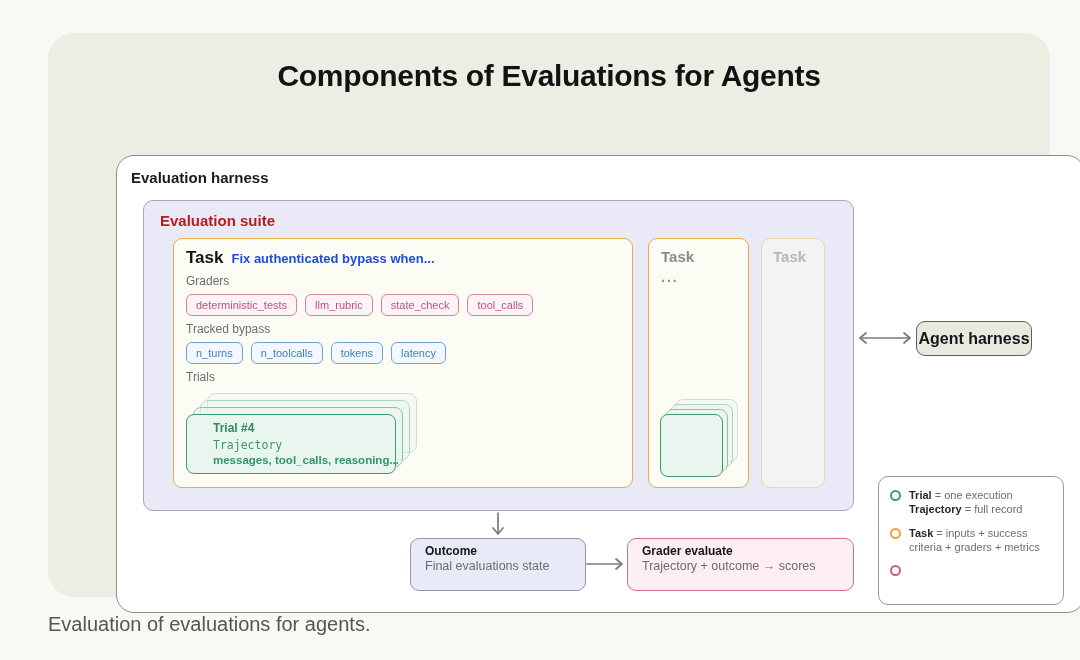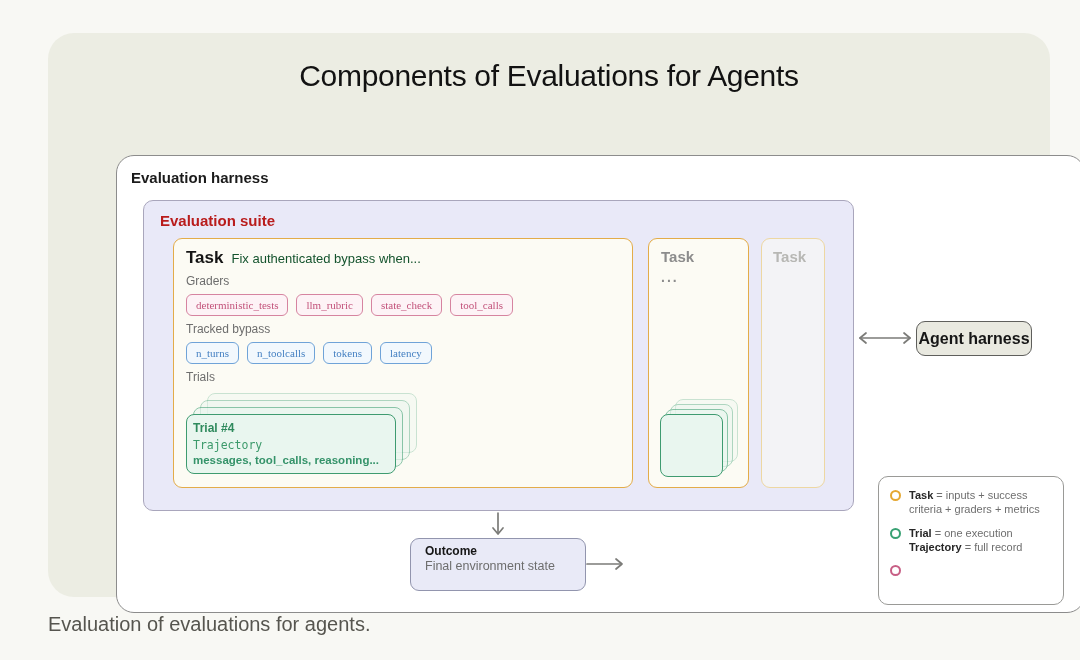--- a/index.html
+++ b/index.html
@@ -1,48 +1,48 @@
 <!DOCTYPE html>
 <html><head>
 <meta charset="utf-8">
 <style>
   * { margin:0; padding:0; box-sizing:border-box; }
   body { font-family:"Liberation Sans", sans-serif; }
   .page { position:relative; width:1080px; height:660px; background:#f8f8f4; overflow:hidden; }
   .card { position:absolute; left:48px; top:33px; width:1002px; height:564px;
           background:#ECEDE3; border-radius:26px; }
   .fig-title { position:absolute; left:0; top:26px; width:100%; text-align:center;
-               font-size:30px; font-weight:400; color:#121212; letter-spacing:-0.3px; }
+               font-size:30px; font-weight:700; color:#121212; letter-spacing:-0.3px; }
   .harness { position:absolute; left:68px; top:122px; width:969px; height:458px;
              background:#ffffff; border:1.5px solid #8c8c8c; border-radius:18px; }
   .harness-label { position:absolute; left:83px; top:136px; font-size:15px; font-weight:700; color:#1b1b1b; }
   .suite { position:absolute; left:95px; top:167px; width:711px; height:311px;
            background:#E9E9F8; border:1px solid #a9a6bc; border-radius:10px; }
   .suite-label { position:absolute; left:112px; top:179px; font-size:15px; font-weight:700; color:#b91c1c; }
 
   .task1 { position:absolute; left:125px; top:205px; width:460px; height:250px;
            background:#FCFBF4; border:1.5px solid #E3AC49; border-radius:9px; padding:9px 12px; }
   .task-head { display:flex; align-items:baseline; gap:8px; }
   .task-title { font-size:17px; font-weight:700; color:#141414; }
-  .task-desc { font-size:13px; font-weight:400; color:#14532d; }
+  .task-desc { font-size:13px; font-weight:700; color:#1d4ed8; }
   .sec-label { font-size:12px; color:#6d6d6d; margin:6px 0 6px; }
   .pill-row { display:flex; gap:8px; }
-  .pill { font-family:Liberation Serif, serif; font-size:11px; padding:4px 9px;
+  .pill { font-family:Liberation Sans, sans-serif; font-size:11px; padding:4px 9px;
           border-radius:6px; white-space:nowrap; }
   .pill.pink { color:#C2527A; border:1.5px solid #D684A0; background:#FDF3F6; }
   .pill.blue { color:#4580C2; border:1.5px solid #6FA3D8; background:#F2F8FD; }
 
   .trial-stack { position:relative; margin-top:8px; height:82px; width:250px; }
   .tghost { position:absolute; width:210px; height:60px; border-radius:8px;
             background:#E9F6EF; border:1.5px solid #4AA57B; }
   .tg1 { left:7px;  top:15px; opacity:0.62; }
   .tg2 { left:14px; top:8px;  opacity:0.42; }
   .tg3 { left:21px; top:1px;  opacity:0.28; }
   .trial-card { position:absolute; left:0; top:22px; width:210px; height:60px; border-radius:8px;
-                background:#E9F6EF; border:1.5px solid #3E9B70; padding:6px 6px; }
+                background:#E9F6EF; border:1.5px solid #3E9B70; padding:6px 26px; }
   .trial-title { font-size:12px; font-weight:700; color:#2F8A5D; }
   .trial-sub { font-family:"DejaVu Sans Mono", monospace; font-size:11.5px; color:#3C9A6B; margin-top:3px; }
   .trial-detail { font-size:11.5px; font-weight:600; color:#35936A; margin-top:2px; white-space:nowrap; }
 
   .task2 { position:absolute; left:600px; top:205px; width:101px; height:250px;
            background:#FCFBF4; border:1.5px solid #E3AC49; border-radius:9px; padding:9px 12px; }
   .task2-title { font-size:15px; font-weight:700; color:#8c8c8c; }
   .task2-dots { font-size:14px; font-weight:700; color:#8c8c8c; letter-spacing:2px; margin-top:4px; }
   .sq-stack { position:absolute; left:11px; bottom:9px; width:80px; height:80px; }
   .sghost { position:absolute; width:63px; height:63px; border-radius:8px;
@@ -144,43 +144,47 @@
     <svg class="arrow-svg" style="left:808px; top:296px;" width="58" height="18" viewBox="0 0 58 18">
       <path d="M4 9 H54"></path>
       <path d="M10 4 L4 9 L10 14"></path>
       <path d="M48 4 L54 9 L48 14"></path>
     </svg>
 
     <div class="agent-harness">Agent harness</div>
 
     <div class="legend">
         <div class="legend-item">
+          <span class="legend-ring" style="border-color: rgb(56, 161, 115);"></span>
+          <div class="legend-text"><b>Trial</b><span> = one execution</span><br><b>Trajectory</b><span> = full record</span></div>
+        </div>
+        <div class="legend-item">
           <span class="legend-ring" style="border-color: rgb(229, 168, 50);"></span>
           <div class="legend-text"><b>Task</b><span> = inputs + success criteria + graders + metrics</span></div>
-        </div>
-        <div class="legend-item">
-          <span class="legend-ring" style="border-color: rgb(56, 161, 115);"></span>
-          <div class="legend-text"><b>Trial</b><span> = one execution</span><br><b>Trajectory</b><span> = full record</span></div>
         </div>
         <div class="legend-item">
           <span class="legend-ring" style="border-color: rgb(199, 95, 133);"></span>
         </div>
       </div>
 
     <svg class="arrow-svg" style="left:442px; top:479px;" width="16" height="25" viewBox="0 0 16 25">
       <path d="M8 1 V21"></path>
       <path d="M3 16 L8 22 L13 16"></path>
     </svg>
 
     <div class="outcome">
       <div class="node-title">Outcome</div>
-      <div class="node-sub">Final environment state</div>
+      <div class="node-sub">Final evaluations state</div>
     </div>
 
     <svg class="arrow-svg" style="left:538px; top:522px;" width="41" height="18" viewBox="0 0 41 18">
       <path d="M1 9 H35"></path>
       <path d="M30 4 L36 9 L30 14"></path>
     </svg>
 
+    <div class="grader">
+      <div class="node-title">Grader evaluate</div>
+      <div class="node-sub">Trajectory + outcome → scores</div>
+    </div>
   </div>
 
   <div class="caption">Evaluation of evaluations for agents.</div>
 </div>
 
 </body></html>

